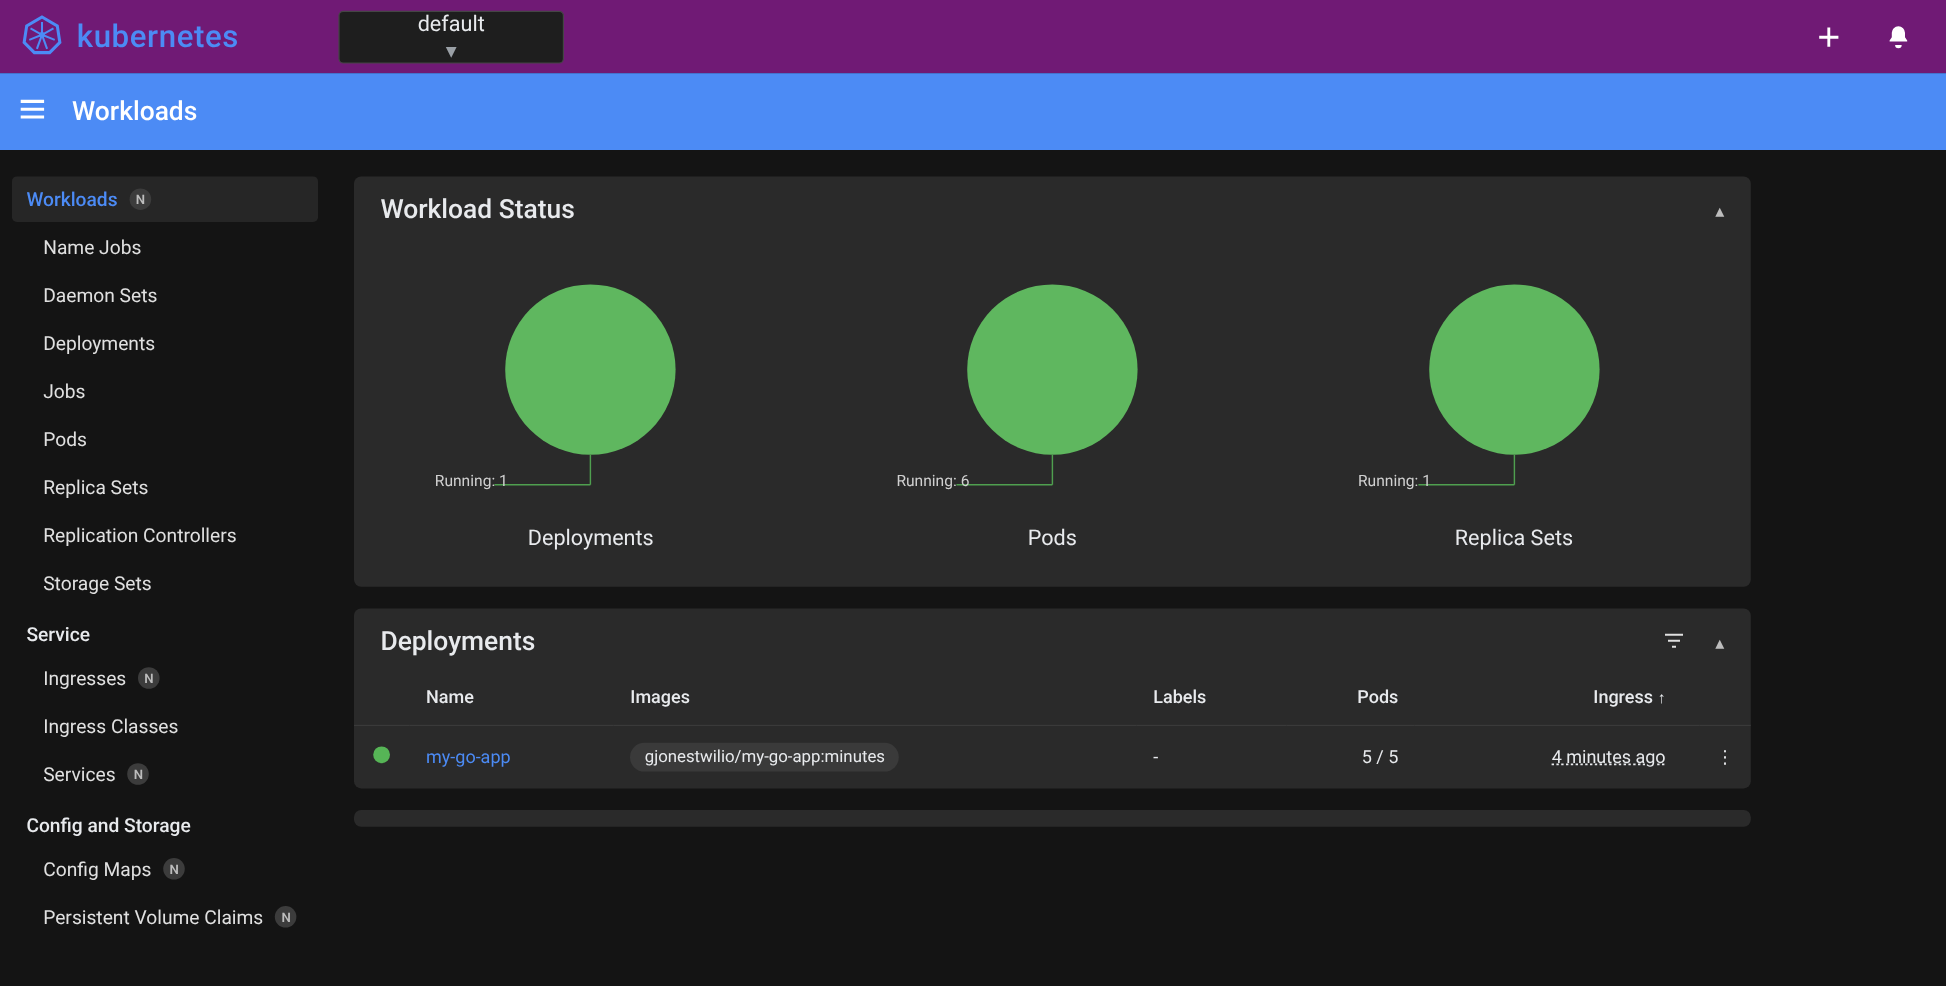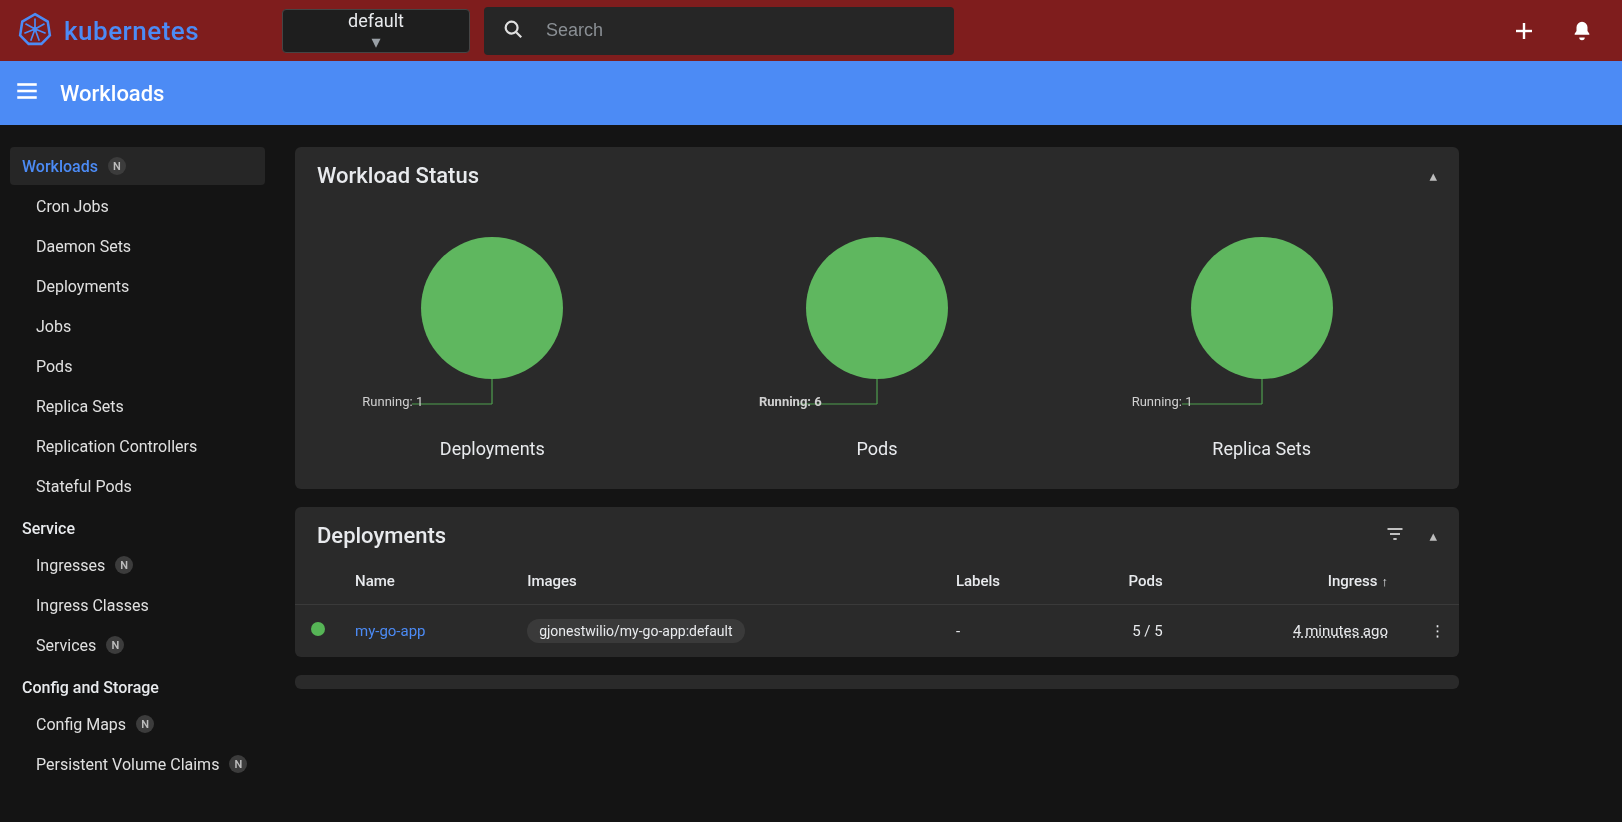--- a/index.html
+++ b/index.html
@@ -5,21 +5,21 @@
   * { box-sizing: border-box; margin: 0; padding: 0; }
   html, body {
     width: 1622px; height: 822px;
     background: #141414; color: #e8eaed;
     font-family: "Roboto", "Segoe UI", Arial, sans-serif;
     font-size: 15px;
     overflow: hidden;
   }
   
   .topbar {
-    height: 61px; background: #7f1d1d;
+    height: 61px; background: #701a75;
     display: flex; align-items: center;
     padding: 0 18px; gap: 14px;
   }
   .logo-wrap { display: flex; align-items: center; gap: 12px; width: 250px; }
   .logo-text { color: #4c8bf5; font-size: 26px; font-weight: 500; letter-spacing: .5px; }
   .ns-select {
     width: 188px; height: 44px; background: #1e1e1e;
     border: 1px solid #454545; border-radius: 4px;
     display: flex; align-items: center; justify-content: space-between;
     padding: 0 14px; color: #e8eaed; font-size: 18px; flex-direction: column;
@@ -132,29 +132,20 @@
       </svg>
     </span>
     <span class="logo-text">kubernetes</span>
   </div>
 
   <div class="ns-select">
     <span>default</span>
     <span class="chev">▾</span>
   </div>
 
-  <div class="searchbox">
-    <span>
-      <svg width="22" height="22" viewBox="0 0 24 24" fill="none" stroke="#e0e0e0" stroke-width="2.4">
-        <circle cx="10.5" cy="10.5" r="6.5"></circle>
-          <line x1="15.5" y1="15.5" x2="21" y2="21"></line>
-      </svg>
-    </span>
-    <input type="text" placeholder="Search" style="">
-  </div>
 
   <div class="spacer"></div>
 
   <div class="top-icon icon-btn">
     <svg width="24" height="24" viewBox="0 0 24 24" stroke="#fff" stroke-width="2.4">
         <line x1="12" y1="4" x2="12" y2="20"></line>
         <line x1="4" y1="12" x2="20" y2="12"></line>
       </svg>
   </div>
   <div class="top-icon icon-btn">
@@ -176,42 +167,42 @@
 </div>
 
 <div class="main">
 
   <div class="sidebar">
     <div class="side-item active">
       <span>Workloads</span>
       <span class="n-badge">N</span>
     </div>
     <div class="side-item side-child">
-        <span>Cron Jobs</span>
+        <span>Name Jobs</span>
       </div>
     <div class="side-item side-child">
         <span>Daemon Sets</span>
       </div>
     <div class="side-item side-child">
         <span>Deployments</span>
       </div>
     <div class="side-item side-child">
         <span>Jobs</span>
       </div>
     <div class="side-item side-child">
         <span>Pods</span>
       </div>
     <div class="side-item side-child">
         <span>Replica Sets</span>
       </div>
     <div class="side-item side-child">
         <span>Replication Controllers</span>
       </div>
     <div class="side-item side-child">
-        <span>Stateful Pods</span>
+        <span>Storage Sets</span>
       </div>
 
     <div class="side-header">Service</div>
     <div class="side-item side-child">
       <span>Ingresses</span>
       <span class="n-badge">N</span>
     </div>
     <div class="side-item side-child">
         <span>Ingress Classes</span>
       </div>
@@ -252,21 +243,21 @@
     </div>
     <div class="donut-title">Deployments</div>
           </div>
           <div class="donut-wrap">
     <div class="donut-svg-wrap">
       <svg width="260" height="200" viewBox="0 0 260 200">
         <circle cx="130" cy="86" r="71" fill="#5fb75f"></circle>
         <line x1="130" y1="157" x2="130" y2="182" stroke="#4f9f4f" stroke-width="1.2"></line>
         <line x1="130" y1="182" x2="50" y2="182" stroke="#4f9f4f" stroke-width="1.2"></line>
       </svg>
-      <span class="donut-label" style="left:12px; top:172px;font-weight:bold;">Running: 6</span>
+      <span class="donut-label" style="left:0; top:172px;">Running: 6</span>
     </div>
     <div class="donut-title">Pods</div>
           </div>
           <div class="donut-wrap">
     <div class="donut-svg-wrap">
       <svg width="260" height="200" viewBox="0 0 260 200">
         <circle cx="130" cy="86" r="71" fill="#5fb75f"></circle>
         <line x1="130" y1="157" x2="130" y2="182" stroke="#4f9f4f" stroke-width="1.2"></line>
         <line x1="130" y1="182" x2="50" y2="182" stroke="#4f9f4f" stroke-width="1.2"></line>
       </svg>
@@ -302,21 +293,21 @@
             <th style="text-align:right; padding-right:28px;">
               <span>Ingress</span><span class="sort-arrow">↑</span>
             </th>
             <th style="width:30px;"></th>
           </tr>
         </thead>
         <tbody id="dep-rows">
             <tr>
     <td style="text-align:center;"><span class="status-dot"></span></td>
     <td><span class="link">my-go-app</span></td>
-    <td><span class="chip">gjonestwilio/my-go-app:default</span></td>
+    <td><span class="chip">gjonestwilio/my-go-app:minutes</span></td>
     <td>-</td>
     <td style="text-align:right;">5 / 5</td>
     <td style="text-align:right; padding-right:28px;"><span class="underline-dotted">4 minutes ago</span></td>
     <td style="text-align:center;"><span class="icon-btn">⋮</span></td>
             </tr>
           </tbody>
       </table>
     </div>
 
     <div class="card" style="height:14px;"></div>

